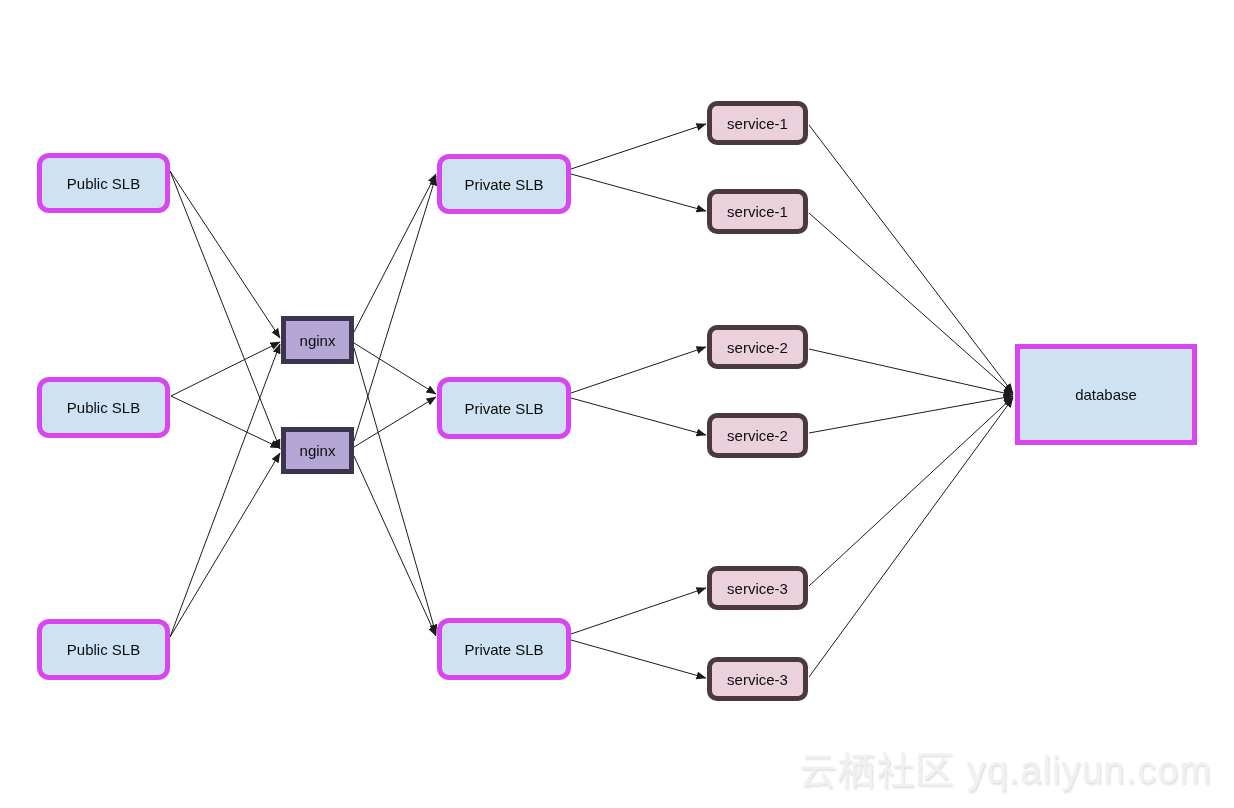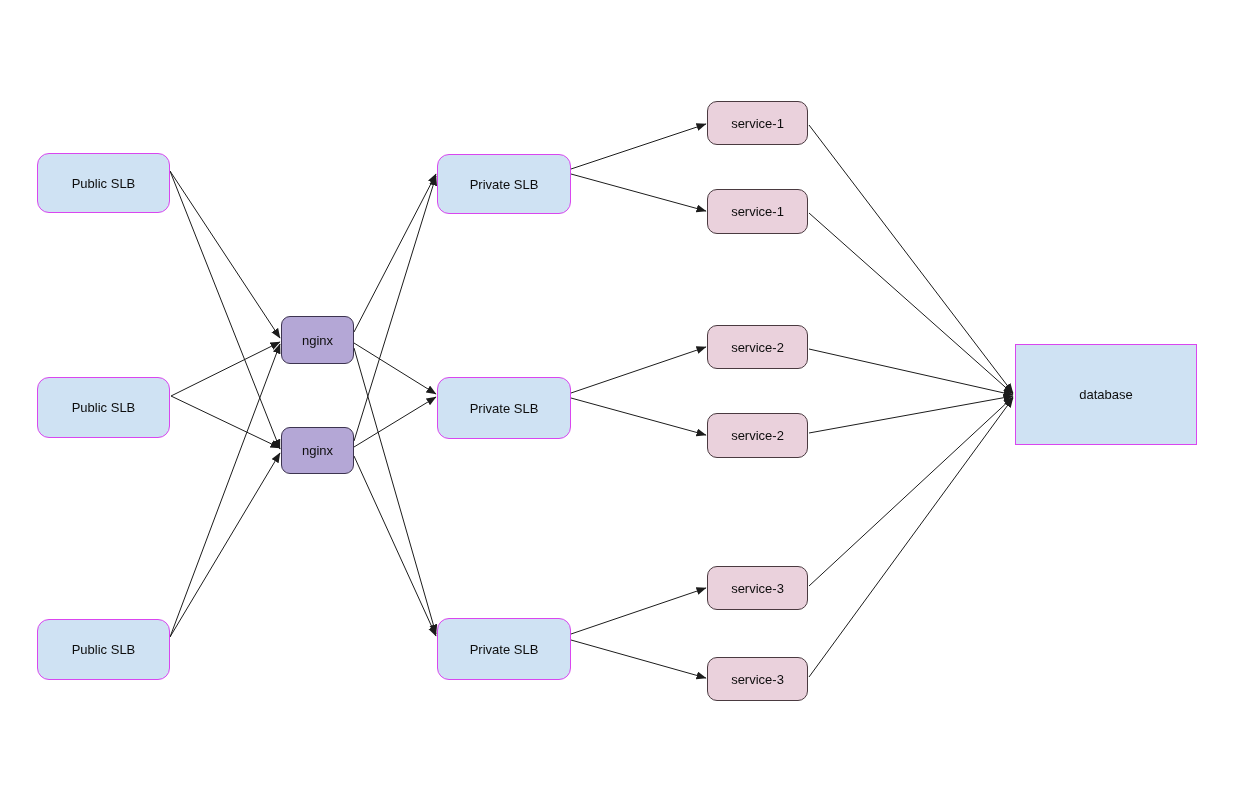--- a/index.html
+++ b/index.html
@@ -25,33 +25,33 @@
   .edges-layer line {
     stroke: #1c1c1c;
     stroke-width: 1;
   }
   .node {
     position: absolute;
     box-sizing: border-box;
     display: flex;
     align-items: center;
     justify-content: center;
-    font-size: 13px;
+    font-size: 15px;
     color: #0d0d0d;
-    border: 1px solid #d946ef;
+    border: 5px solid #d946ef;
     white-space: nowrap;
   }
   .node-slb {
     background: #cfe2f3;
     border-radius: 12px;
     margin-top: 12px;
   }
   .node-nginx {
     background: #b4a7d6;
-    border-radius: 9px;
+    border-radius: 0;
     border-color: #3d3450;
   }
   .node-service {
     background: #ead1dc;
     border-radius: 10px;
     border-color: #4a3a40;
   }
   .node-database {
     background: #cfe2f3;
     border-radius: 0;
@@ -122,14 +122,15 @@
 
   <div class="node node-service" style="left:707px; top:101px; width:101px; height:44px;">service-1</div>
   <div class="node node-service" style="left:707px; top:189px; width:101px; height:45px;">service-1</div>
   <div class="node node-service" style="left:707px; top:325px; width:101px; height:44px;">service-2</div>
   <div class="node node-service" style="left:707px; top:413px; width:101px; height:45px;">service-2</div>
   <div class="node node-service" style="left:707px; top:566px; width:101px; height:44px;">service-3</div>
   <div class="node node-service" style="left:707px; top:657px; width:101px; height:44px;">service-3</div>
 
   <div class="node node-database" style="left:1015px; top:344px; width:182px; height:101px;">database</div>
 
+  <div class="watermark">云栖社区 yq.aliyun.com</div>
 
 </div>
 
 </body></html>

